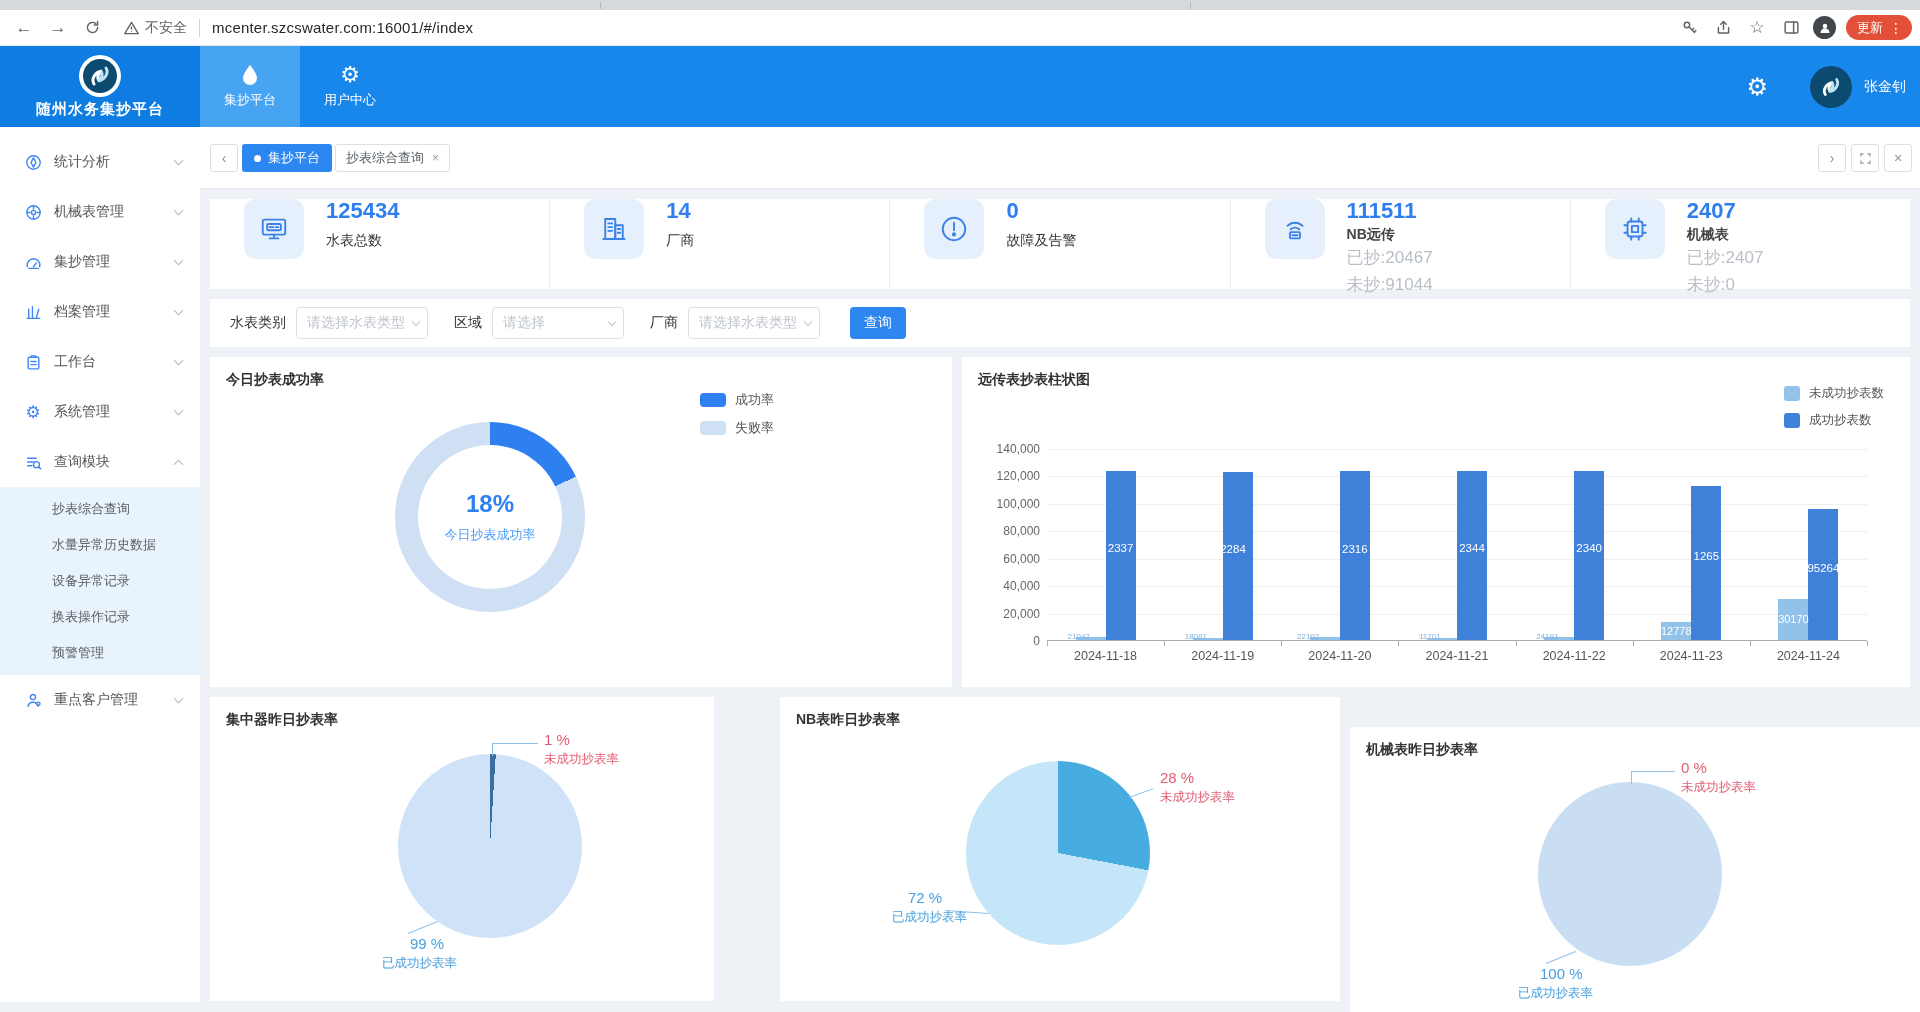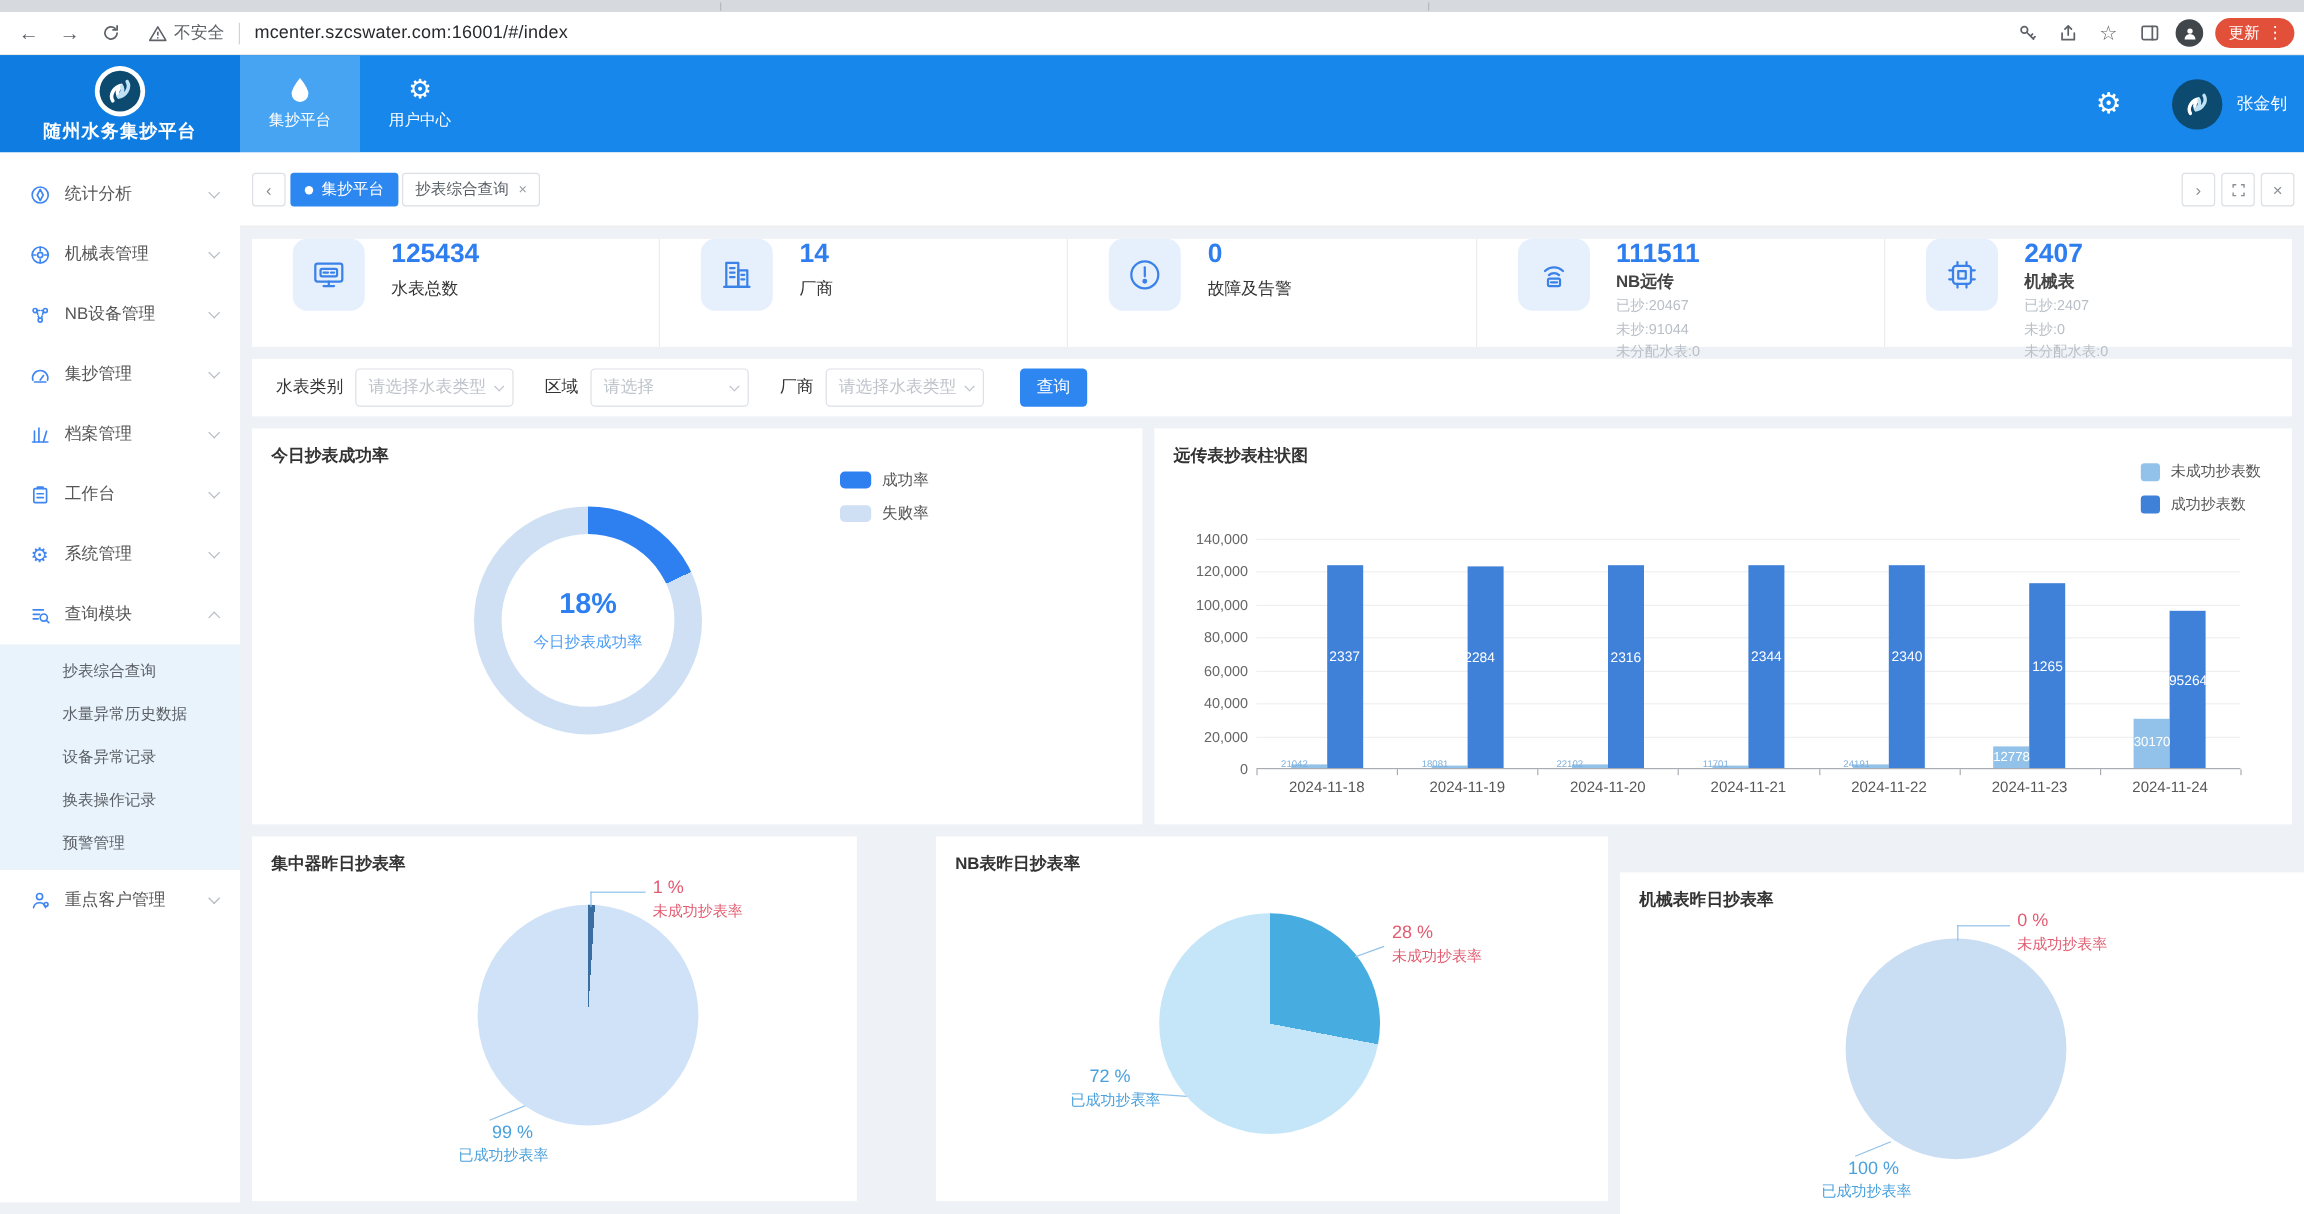--- a/index.html
+++ b/index.html
@@ -65,21 +65,21 @@
 
 #cards{left:210px;top:199px;width:1700px;height:90px;display:flex}
 .card{flex:1;display:flex;align-items:flex-start;padding-left:34px}
 .card+.card{border-left:1px solid #ebebeb}
 .card-tile{width:60px;height:60px;border-radius:12px;background:#e6effc;display:flex;align-items:center;justify-content:center}
 .card-tile svg{stroke:#3b82e8;fill:none;stroke-width:1.5;stroke-linecap:round;stroke-linejoin:round}
 .card-body{margin-left:22px}
 .card-val{font-size:22px;font-weight:bold;color:#2e7ef0;line-height:1.1}
 .card-lbl{font-size:14px;color:#333;margin-top:9px}
 .card.detailed .card-lbl{margin-top:3px;font-weight:bold;color:#444}
-.card-det{font-size:12px;color:#b9bfc7;line-height:1.45;margin-top:2px}
+.card-det{font-size:17px;color:#b9bfc7;line-height:1.45;margin-top:2px}
 
 #filter{left:210px;top:299px;width:1700px;height:48px;display:flex;align-items:center;padding-left:20px}
 .f-label{font-size:14px;color:#333;margin-right:10px}
 .f-select{width:132px;height:32px;border:1px solid #dcdfe6;border-radius:4px;background:#fff;
   display:flex;align-items:center;padding:0 8px 0 10px;margin-right:26px;cursor:pointer}
 .f-ph{flex:1;font-size:14px;color:#bfc4cc;white-space:nowrap;overflow:hidden}
 .f-chev{width:6px;height:6px;border-right:1.3px solid #c0c4cc;border-bottom:1.3px solid #c0c4cc;transform:rotate(45deg);margin-top:-3px}
 #query-btn{width:56px;height:32px;background:#2e86f0;border:none;border-radius:4px;color:#fff;font-size:14px;cursor:pointer}
 
 #donut-panel{left:210px;top:357px;width:742px;height:330px}
@@ -230,32 +230,20 @@
         </div>
         <div class="sb-item">
           <span class="sb-ico">
             <svg width="17" height="17" viewBox="0 0 16 16">
               <circle cx="8" cy="8" r="6.3"></circle>
               <circle cx="8" cy="8" r="2"></circle>
               <path d="M8 1.7v3M8 11.3v3M1.7 8h3M11.3 8h3"></path>
             </svg>
           </span>
           <span class="sb-label">机械表管理</span>
-          <span class="chev"></span>
-        </div>
-        <div class="sb-item">
-          <span class="sb-ico">
-            <svg width="17" height="17" viewBox="0 0 16 16">
-              <circle cx="4" cy="4.5" r="1.6"></circle>
-              <circle cx="12" cy="4.5" r="1.6"></circle>
-              <circle cx="8" cy="12" r="1.6"></circle>
-              <path d="M5.5 5.5 7 10.5M10.5 5.5 9 10.5M5.6 4.5h4.8" stroke-dasharray="2 1.4"></path>
-            </svg>
-          </span>
-          <span class="sb-label">NB设备管理</span>
           <span class="chev"></span>
         </div>
         <div class="sb-item">
           <span class="sb-ico">
             <svg width="17" height="17" viewBox="0 0 16 16">
               <path d="M2.2 12a6 6 0 1 1 11.6 0"></path>
               <path d="M8 12l2.6-3.6"></path>
               <path d="M3.5 13.5h9"></path>
             </svg>
           </span>

